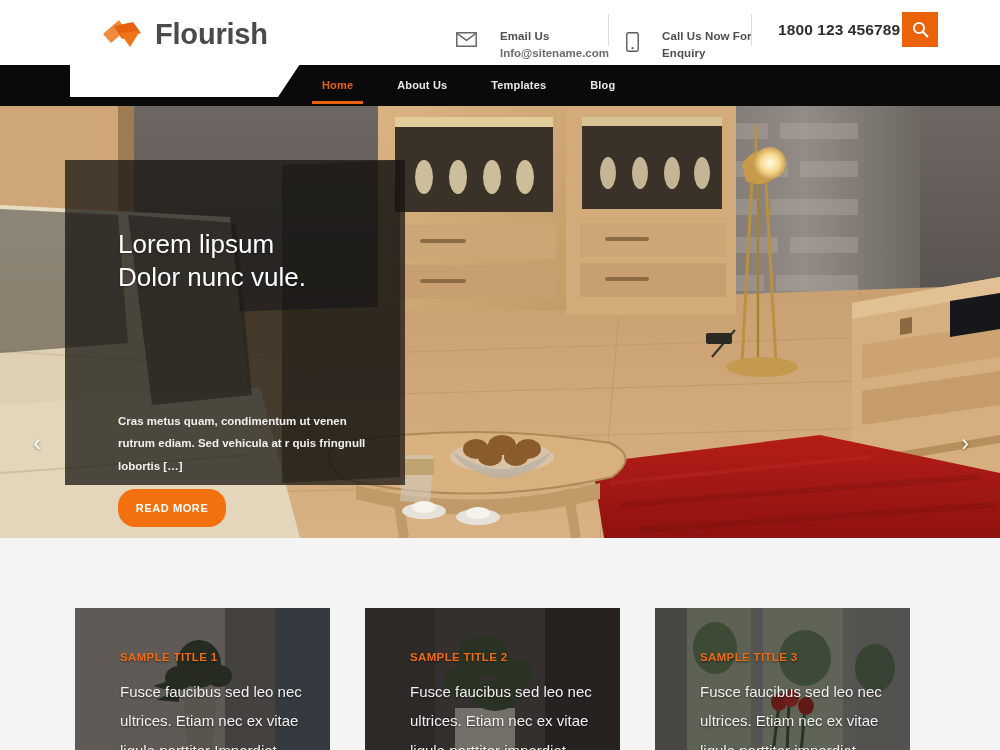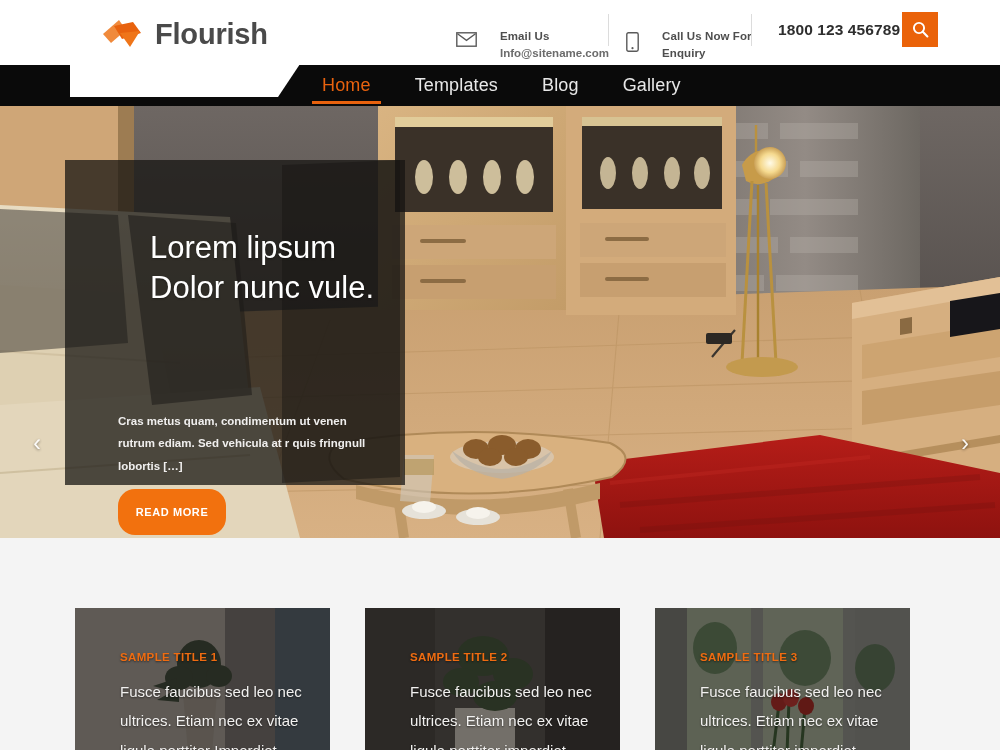--- a/index.html
+++ b/index.html
@@ -128,22 +128,22 @@
     display: flex;
     align-items: center;
     z-index: 4;
   }
   .navitem {
     position: relative;
     padding: 0 22px;
     height: 42px;
     display: flex;
     align-items: center;
-    font-size: 18px;
-    font-weight: 400;
+    font-size: 11px;
+    font-weight: 700;
     color: #e8e8e8;
     letter-spacing: 0.15px;
     cursor: pointer;
     white-space: nowrap;
   }
   .navitem.active { color: #e8620e; }
   .navitem.active::after {
     content: "";
     position: absolute;
     left: 12px; right: 12px;
@@ -170,42 +170,41 @@
     position: absolute;
     left: 65px; top: 55px;
     width: 340px; height: 325px;
     background: rgba(22, 20, 18, 0.74);
     z-index: 6;
   }
   .hero-h1 {
     position: absolute;
     left: 118px; top: 123px;
     width: 300px;
-    font-size: 31px;
+    font-size: 26px;
     font-weight: 400;
     color: #ffffff;
     line-height: 1.28;
     z-index: 8;
     text-shadow: 0 1px 2px rgba(0,0,0,0.35);
-    margin-left: 32px;
   }
   .hero-p {
     position: absolute;
     left: 118px; top: 305px;
     width: 252px;
     font-size: 11.5px;
     font-weight: 700;
     color: #f0efee;
     line-height: 1.95;
     z-index: 8;
   }
   .hero-cta {
     position: absolute;
     left: 118px; top: 384px;
-    width: 108px; height: 46px;
+    width: 108px; height: 38px;
     border: none;
     border-radius: 17px;
     background: #f2710e;
     color: #ffffff;
     font-size: 11px;
     font-weight: 700;
     letter-spacing: 0.6px;
     font-family: "Liberation Sans", sans-serif;
     cursor: pointer;
     z-index: 8;
@@ -325,23 +324,23 @@
       <path d="M10.8 10.8 L15.4 15.4" stroke="#ffffff" stroke-width="2.1" stroke-linecap="round"></path>
     </svg>
   </button>
 </div>
 
 <div class="navbar">
   <div class="nav-white-wedge"></div>
   <div class="nav-black-notch"></div>
   <div class="navlist">
     <div class="navitem active">Home</div>
+    <div class="navitem">About Us</div>
     <div class="navitem">Templates</div>
     <div class="navitem">Blog</div>
-    <div class="navitem">Gallery</div>
   </div>
 </div>
 
 <div class="hero">
 
   <svg class="hero-photo" viewBox="0 0 1000 433" preserveAspectRatio="none">
     <defs>
       <linearGradient id="wallG" x1="0" y1="0" x2="0" y2="1">
         <stop offset="0%" stop-color="#6e6763"></stop>
           <stop offset="100%" stop-color="#534d4a"></stop>

